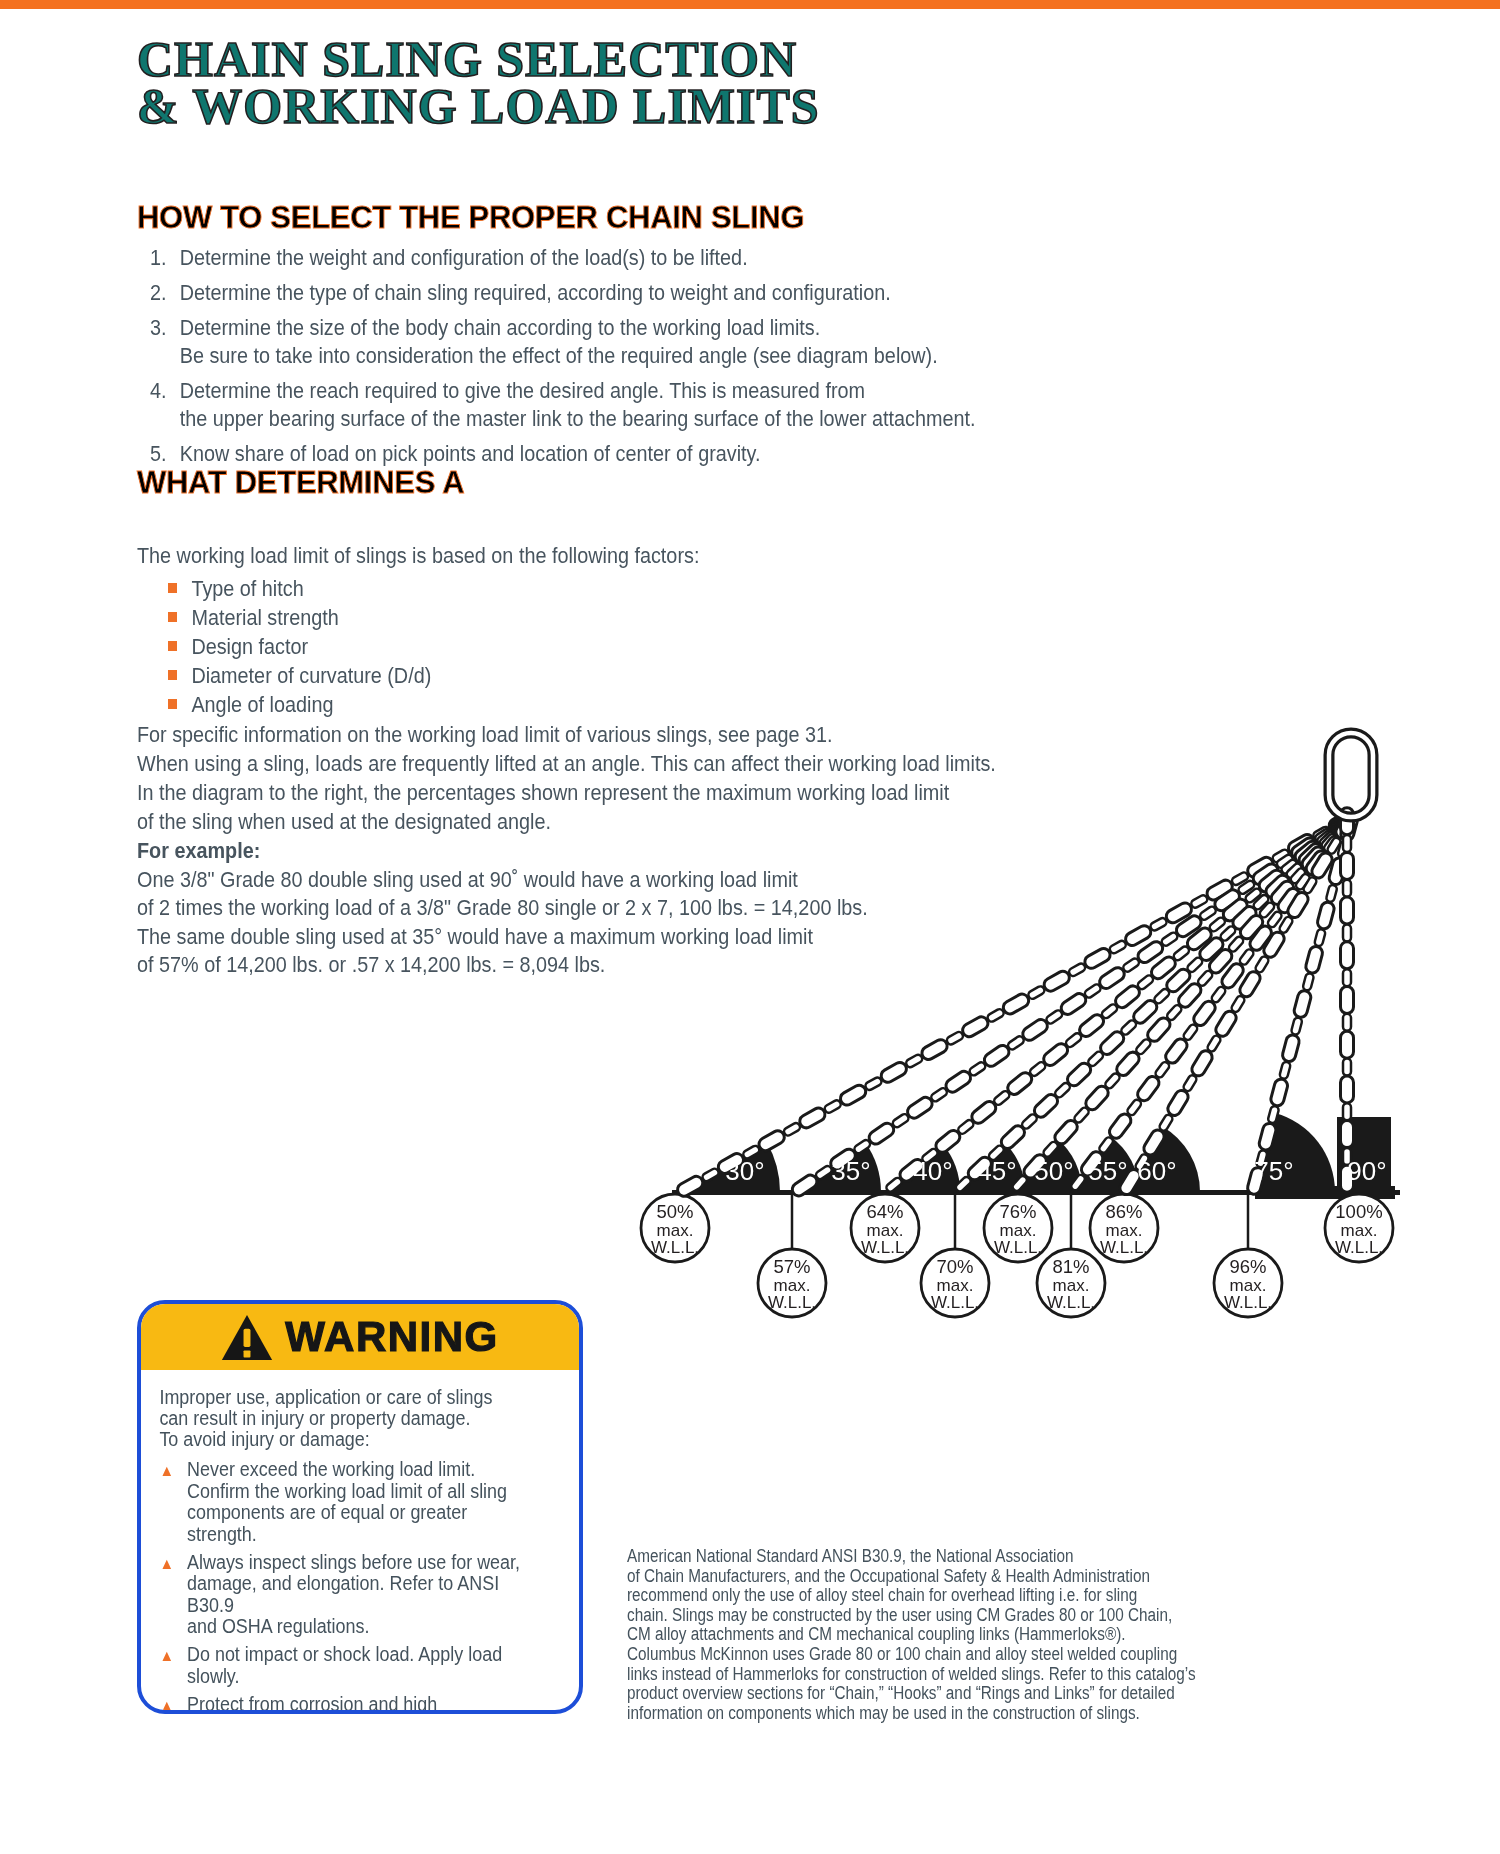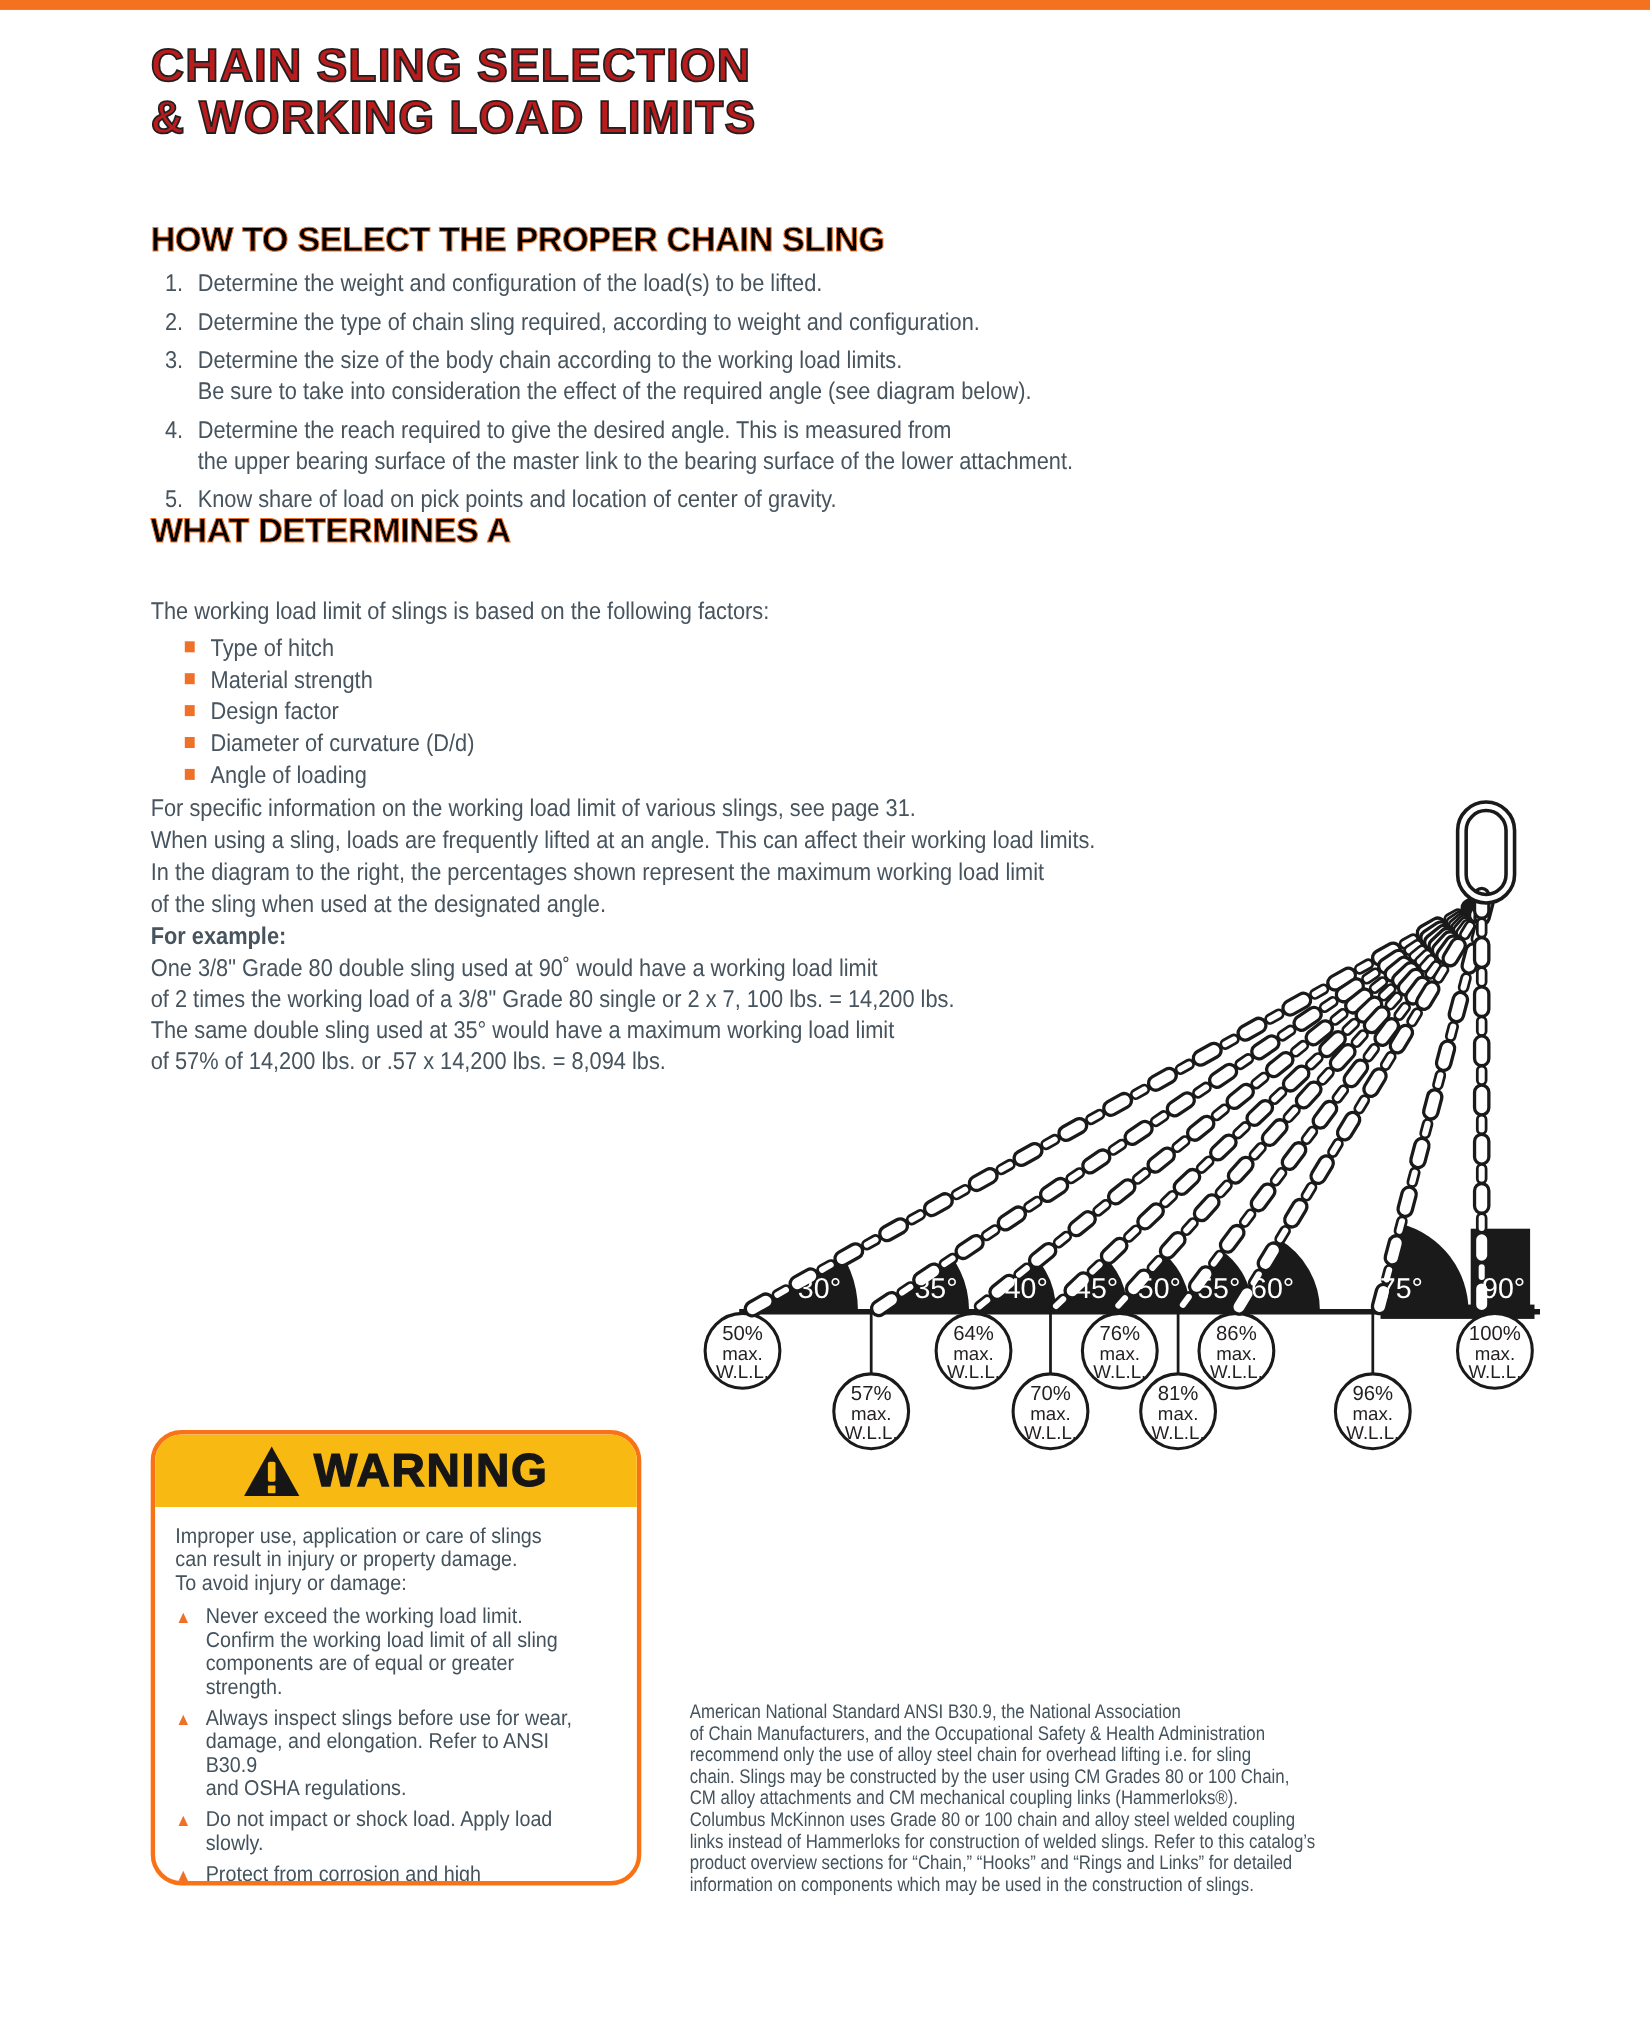--- a/index.html
+++ b/index.html
@@ -1,36 +1,36 @@
 <!DOCTYPE html>
 <html><head>
 <meta charset="utf-8">
 <style>
   html,body{margin:0;padding:0;background:#fff;}
   .page{position:relative;width:1500px;height:1854px;background:#ffffff;
         font-family:"Liberation Sans","DejaVu Sans",sans-serif;overflow:hidden;color:#47545E;}
   .abs{position:absolute;}
   .topbar{position:absolute;left:0;top:0;width:1500px;height:9px;background:#F4711F;}
-  .title{position:absolute;left:137px;top:36px;font-size:42px;line-height:47px;font-weight:bold;
-         color:#b91c1c;-webkit-text-stroke:1.6px #231F20;letter-spacing:1px;}
+  .title{position:absolute;left:137px;top:36px;font-size:50px;line-height:47px;font-weight:bold;
+         color:#0f766e;-webkit-text-stroke:1.6px #231F20;letter-spacing:1px;font-family:Liberation Serif, serif;}
   .h-orange{color:#000000;font-weight:bold;-webkit-text-stroke:0.9px #EF7128;font-size:31px;line-height:35px;letter-spacing:-0.3px;}
   .slate{color:#47545E;}
   .cond90{transform:scaleX(0.90);transform-origin:0 0;}
   .cond92{transform:scaleX(0.92);transform-origin:0 0;}
   .cond85{transform:scaleX(0.85);transform-origin:0 0;}
   .steps{width:1150px;font-size:22px;line-height:28px;}
   .step{position:relative;padding-left:33px;margin-bottom:7px;}
   .step .num{position:absolute;left:0;top:0;}
   .factor{position:relative;padding-left:26px;line-height:29px;font-size:22px;}
   .factor .sq{position:absolute;left:0;top:9px;width:10px;height:10px;background:#EF7128;}
   .para{font-size:22px;line-height:29px;width:1100px;}
   .para.tight{line-height:28px;}
   .bold{font-weight:bold;}
   .warnbox{position:absolute;left:137px;top:1300px;width:446px;height:414px;background:#fff;
-           border:4px solid #f97316;border-radius:28px;overflow:hidden;box-sizing:border-box;}
+           border:4px solid #1d4ed8;border-radius:28px;overflow:hidden;box-sizing:border-box;}
   .warnhead{height:66px;background:#F8B912;display:flex;align-items:center;justify-content:center;gap:12px;}
   .warntitle{font-size:42px;font-weight:bold;color:#161616;-webkit-text-stroke:1.2px #161616;letter-spacing:1.5px;}
   .warnbody{padding:17px 14px 0 20px;font-size:19.5px;line-height:21px;color:#44525C;}
   .warnintro{margin-bottom:9px;}
   .witem{position:relative;padding-left:30px;margin-bottom:6.5px;line-height:21.5px;}
   .witem .tri{position:absolute;left:0;top:1px;color:#EF7128;font-size:16px;}
   .footerpara{position:absolute;left:627px;top:1547px;font-size:18px;line-height:19.6px;color:#44525C;width:760px;}
   svg text{font-family:"Liberation Sans","DejaVu Sans",sans-serif;}
 </style>
 </head>

